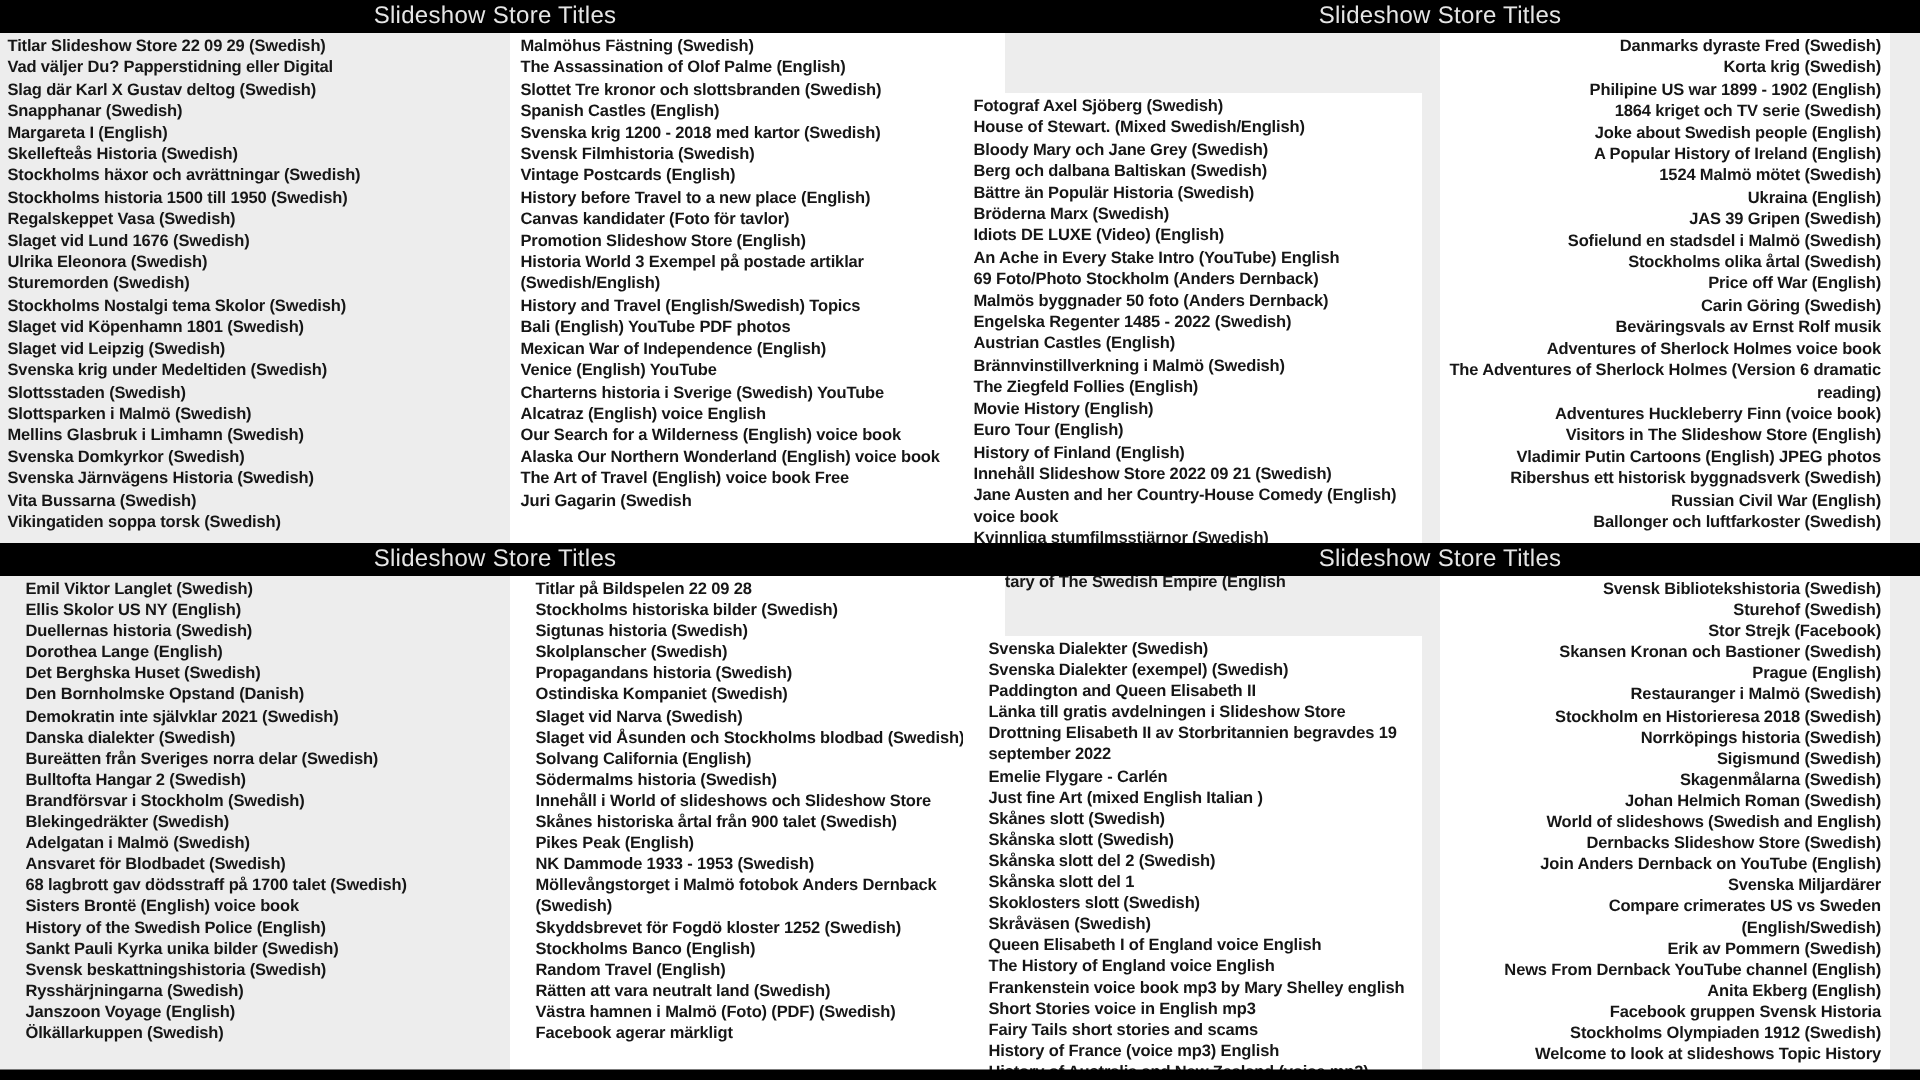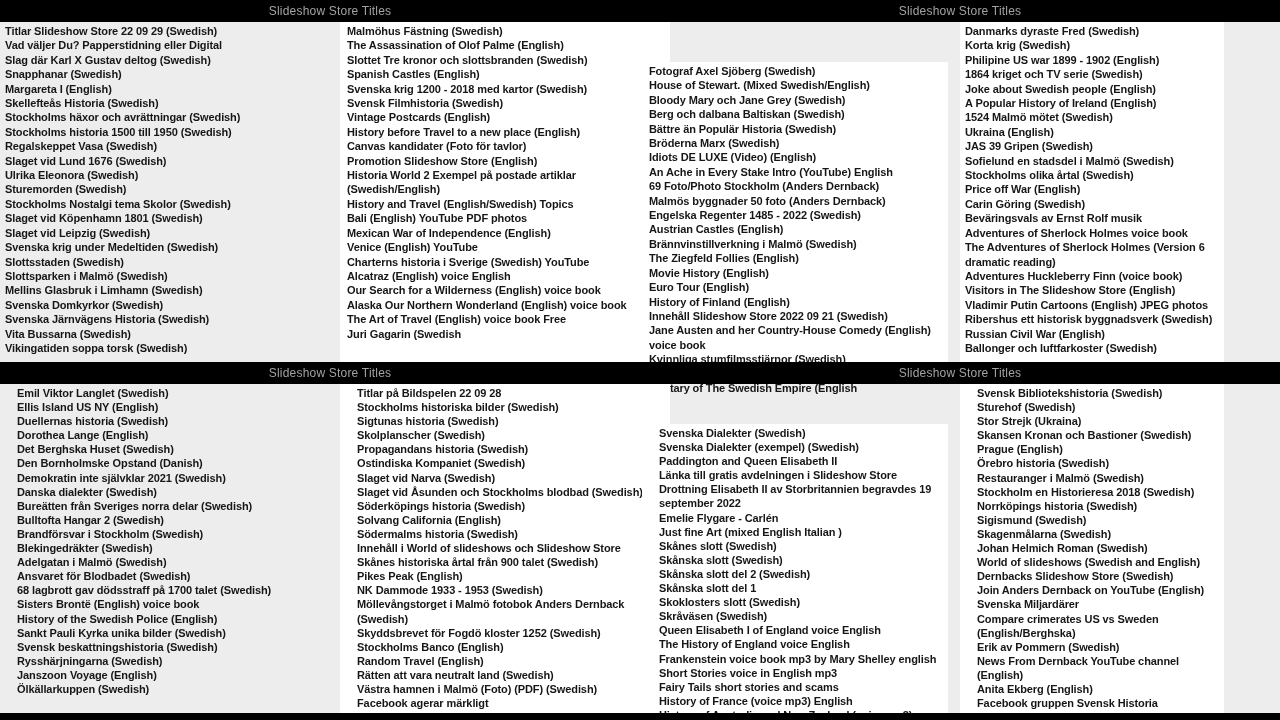--- a/index.html
+++ b/index.html
@@ -11,22 +11,22 @@
     font-family: "Liberation Sans", sans-serif;
     overflow: hidden;
   }
   .bar {
     position: absolute; left: 0; width: 1280px; height: 22px;
     background: #000000;
   }
   .bar-title {
     position: absolute; top: 50%;
     transform: translate(-50%, -50%);
-    color: #a3a3a3;
-    font-size: 12px;
+    color: #e5e5e5;
+    font-size: 16px;
     font-weight: 400;
     white-space: nowrap;
     letter-spacing: 0.2px;
   }
   .bt-left  { left: 330px; }
   .bt-right { left: 960px; }
   .section { position: absolute; left: 0; width: 1280px; }
   .sec-top    { top: 22px;  height: 340px; }
   .sec-bottom { top: 384px; height: 329px; }
   .col {
@@ -34,21 +34,21 @@
     font-size: 11px;
     font-weight: bold;
     color: #161616;
     line-height: 14.4px;
     letter-spacing: -0.1px;
   }
   .sec-bottom .col { line-height: 14.1px; padding-left: 17px; }
   .c1 { left: 0;     width: 366px; padding: 2px 6px 0 5px; }
   .c2 { left: 312px; width: 330px; padding: 2px 9px 0 7px;  background: #ffffff; margin-left: 28px; }
   .c3 { left: 642px; width: 306px; padding: 2px 8px 0 7px;  background: #ffffff; margin-top: 40px; }
-  .c4 { left: 960px; width: 264px; padding: 2px 6px 0 5px;  background: #ffffff; }
+  .c4 { left: 960px; width: 300px; padding: 2px 6px 0 5px;  background: #ffffff; text-align: right; }
   .bottom-strip {
     position: absolute; left: 0; top: 713px;
     width: 1280px; height: 7px;
     background: #000000;
   }
 </style>
 </head>
 <body>
 
 <div class="bar" style="top:0;">
@@ -86,21 +86,21 @@
       <div class="item">Malmöhus Fästning (Swedish)</div>
       <div class="item">The Assassination of Olof Palme (English)</div>
       <div class="item">Slottet Tre kronor och slottsbranden (Swedish)</div>
       <div class="item">Spanish Castles (English)</div>
       <div class="item">Svenska krig 1200 - 2018 med kartor (Swedish)</div>
       <div class="item">Svensk Filmhistoria (Swedish)</div>
       <div class="item">Vintage Postcards (English)</div>
       <div class="item">History before Travel to a new place (English)</div>
       <div class="item">Canvas kandidater (Foto för tavlor)</div>
       <div class="item">Promotion Slideshow Store (English)</div>
-      <div class="item">Historia World 2 Exempel på postade artiklar (Swedish/English)</div>
+      <div class="item">Historia World 3 Exempel på postade artiklar (Swedish/English)</div>
       <div class="item">History and Travel (English/Swedish) Topics</div>
       <div class="item">Bali (English) YouTube PDF photos</div>
       <div class="item">Mexican War of Independence (English)</div>
       <div class="item">Venice (English) YouTube</div>
       <div class="item">Charterns historia i Sverige (Swedish) YouTube</div>
       <div class="item">Alcatraz (English) voice English</div>
       <div class="item">Our Search for a Wilderness (English) voice book</div>
       <div class="item">Alaska Our Northern Wonderland (English) voice book</div>
       <div class="item">The Art of Travel (English) voice book Free</div>
       <div class="item">Juri Gagarin (Swedish</div>
@@ -156,21 +156,21 @@
 </div>
 
 <div class="bar" style="top:362px;">
   <span class="bar-title bt-left">Slideshow Store Titles</span>
   <span class="bar-title bt-right">Slideshow Store Titles</span>
 </div>
 
 <div class="section sec-bottom">
   <div class="col c1">
       <div class="item">Emil Viktor Langlet (Swedish)</div>
-      <div class="item">Ellis Island US NY (English)</div>
+      <div class="item">Ellis Skolor US NY (English)</div>
       <div class="item">Duellernas historia (Swedish)</div>
       <div class="item">Dorothea Lange (English)</div>
       <div class="item">Det Berghska Huset (Swedish)</div>
       <div class="item">Den Bornholmske Opstand (Danish)</div>
       <div class="item">Demokratin inte självklar 2021 (Swedish)</div>
       <div class="item">Danska dialekter (Swedish)</div>
       <div class="item">Bureätten från Sveriges norra delar (Swedish)</div>
       <div class="item">Bulltofta Hangar 2 (Swedish)</div>
       <div class="item">Brandförsvar i Stockholm (Swedish)</div>
       <div class="item">Blekingedräkter (Swedish)</div>
@@ -187,21 +187,20 @@
     </div>
   <div class="col c2">
       <div class="item">Titlar på Bildspelen 22 09 28</div>
       <div class="item">Stockholms historiska bilder (Swedish)</div>
       <div class="item">Sigtunas historia (Swedish)</div>
       <div class="item">Skolplanscher (Swedish)</div>
       <div class="item">Propagandans historia (Swedish)</div>
       <div class="item">Ostindiska Kompaniet (Swedish)</div>
       <div class="item">Slaget vid Narva (Swedish)</div>
       <div class="item">Slaget vid Åsunden och Stockholms blodbad (Swedish)</div>
-      <div class="item">Söderköpings historia (Swedish)</div>
       <div class="item">Solvang California (English)</div>
       <div class="item">Södermalms historia (Swedish)</div>
       <div class="item">Innehåll i World of slideshows och Slideshow Store</div>
       <div class="item">Skånes historiska årtal från 900 talet (Swedish)</div>
       <div class="item">Pikes Peak (English)</div>
       <div class="item">NK Dammode 1933 - 1953 (Swedish)</div>
       <div class="item">Möllevångstorget i Malmö fotobok Anders Dernback (Swedish)</div>
       <div class="item">Skyddsbrevet för Fogdö kloster 1252 (Swedish)</div>
       <div class="item">Stockholms Banco (English)</div>
       <div class="item">Random Travel (English)</div>
@@ -227,35 +226,34 @@
       <div class="item">The History of England voice English</div>
       <div class="item">Frankenstein voice book mp3 by Mary Shelley english</div>
       <div class="item">Short Stories voice in English mp3</div>
       <div class="item">Fairy Tails short stories and scams</div>
       <div class="item">History of France (voice mp3) English</div>
       <div class="item">History of Australia and New Zealand (voice mp3)</div>
     </div>
   <div class="col c4">
       <div class="item">Svensk Bibliotekshistoria (Swedish)</div>
       <div class="item">Sturehof (Swedish)</div>
-      <div class="item">Stor Strejk (Ukraina)</div>
+      <div class="item">Stor Strejk (Facebook)</div>
       <div class="item">Skansen Kronan och Bastioner (Swedish)</div>
       <div class="item">Prague (English)</div>
-      <div class="item">Örebro historia (Swedish)</div>
       <div class="item">Restauranger i Malmö (Swedish)</div>
       <div class="item">Stockholm en Historieresa 2018 (Swedish)</div>
       <div class="item">Norrköpings historia (Swedish)</div>
       <div class="item">Sigismund (Swedish)</div>
       <div class="item">Skagenmålarna (Swedish)</div>
       <div class="item">Johan Helmich Roman (Swedish)</div>
       <div class="item">World of slideshows (Swedish and English)</div>
       <div class="item">Dernbacks Slideshow Store (Swedish)</div>
       <div class="item">Join Anders Dernback on YouTube (English)</div>
       <div class="item">Svenska Miljardärer</div>
-      <div class="item">Compare crimerates US vs Sweden (English/Berghska)</div>
+      <div class="item">Compare crimerates US vs Sweden (English/Swedish)</div>
       <div class="item">Erik av Pommern (Swedish)</div>
       <div class="item">News From Dernback YouTube channel (English)</div>
       <div class="item">Anita Ekberg (English)</div>
       <div class="item">Facebook gruppen Svensk Historia</div>
       <div class="item">Stockholms Olympiaden 1912 (Swedish)</div>
       <div class="item">Welcome to look at slideshows Topic History</div>
     </div>
 </div>
 
 <div class="bottom-strip"></div>

